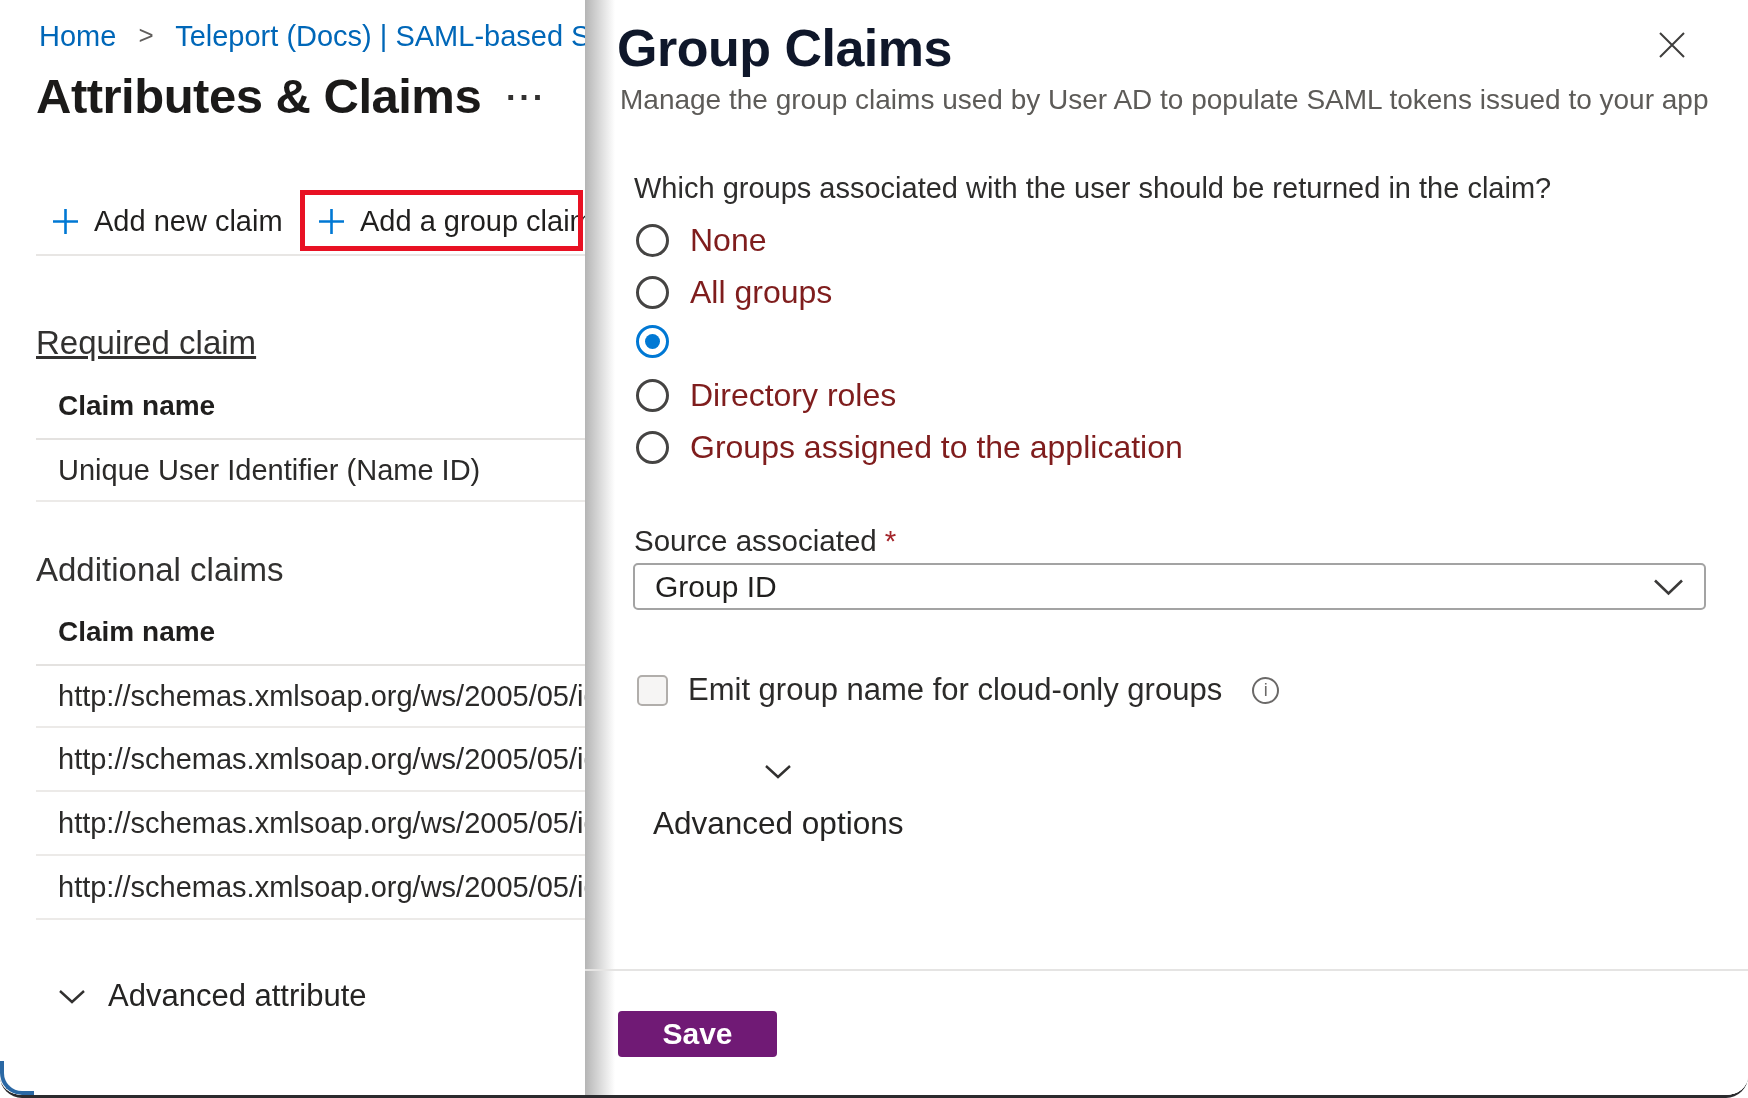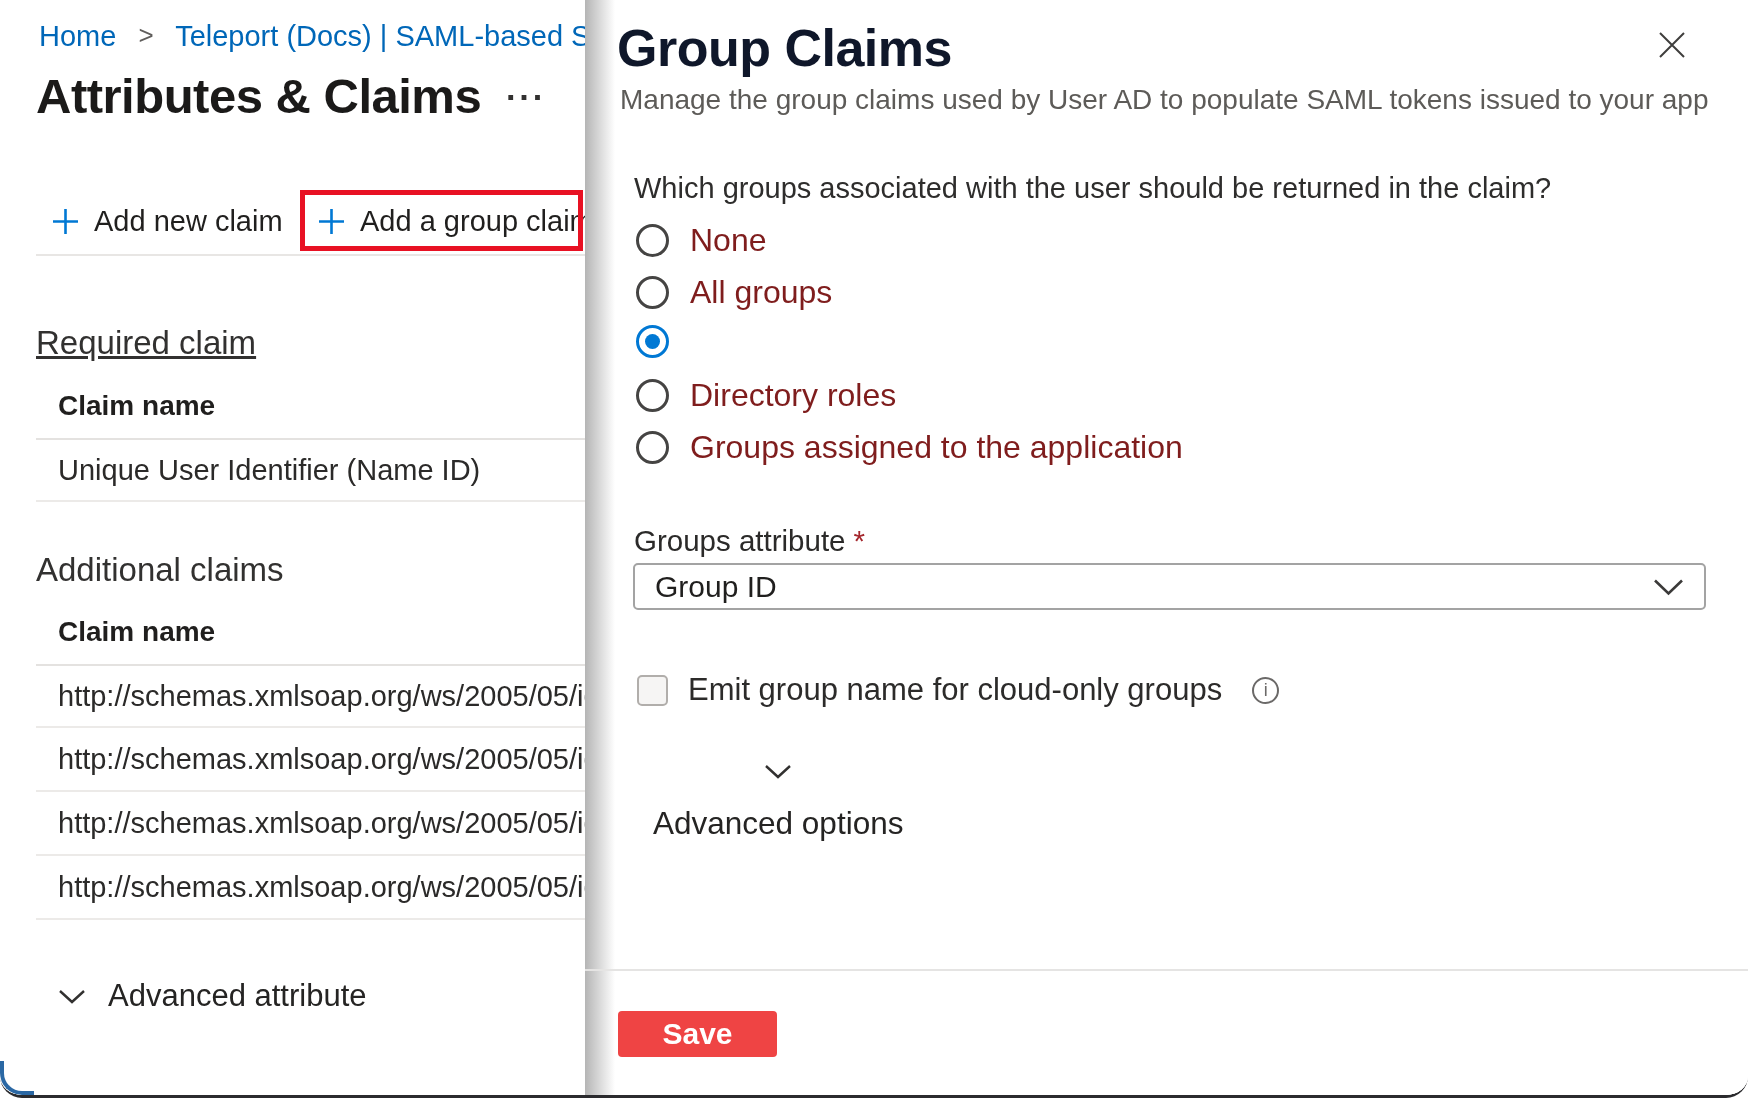--- a/index.html
+++ b/index.html
@@ -77,21 +77,21 @@
   .info-icon { width:27px; height:27px; border:2px solid #6b6968; border-radius:50%;
               color:#6b6968; font-size:18px; display:flex; align-items:center; justify-content:center;
               margin-left:10px; cursor:pointer; font-style:normal; }
 
   .adv-options { position:absolute; left:68px; top:763px; display:flex; align-items:center;
               gap:25px; font-size:31.5px; color:#252423; cursor:pointer;flex-direction:column; }
 
   .panel-footer-divider { position:absolute; left:0; top:969px; width:1163px; height:0;
               border-top:2px solid #e5e4e3; }
   .save-btn { position:absolute; left:33px; top:1011px; width:159px; height:46px;
-              background:#ef4444; border:none; border-radius:4px; color:#fff;
+              background:#701a75; border:none; border-radius:4px; color:#fff;
               font-size:30px; font-weight:700; font-family:"Liberation Sans", sans-serif;
               cursor:pointer; }
   svg { display:block; }
 </style>
 </head>
 <body>
 
 <div class="window">
 
   <div class="page">
@@ -176,21 +176,21 @@
     <div class="radio-row" style="top:377px;">
       <span class="radio-circle"></span>
       <span class="radio-label">Directory roles</span>
     </div>
     <div class="radio-row" style="top:429px;">
       <span class="radio-circle"></span>
       <span class="radio-label">Groups assigned to the application</span>
     </div>
 
     <div class="field-label">
-      <span>Groups attribute</span><span class="req-star">*</span>
+      <span>Source associated</span><span class="req-star">*</span>
     </div>
 
     <div class="dropdown">
       <span class="dropdown-value">Group ID</span>
       <span>
         <svg width="31" height="18" viewBox="0 0 31 18">
           <path d="M2 2.5 L15.5 15.5 L29 2.5" stroke="#3b3a39" stroke-width="2.6" fill="none"></path>
         </svg>
       </span>
     </div>

